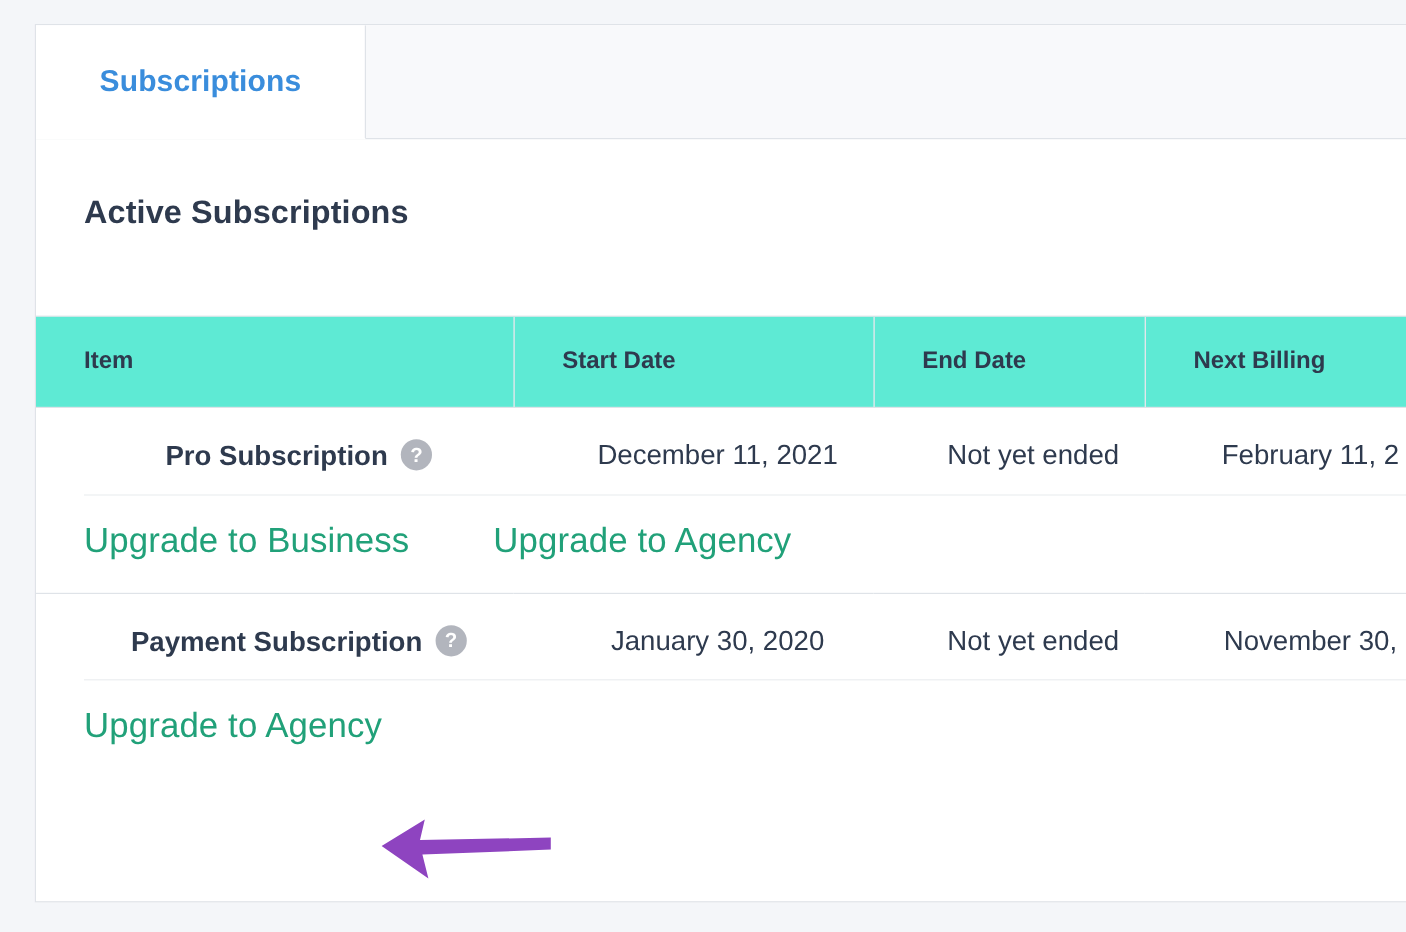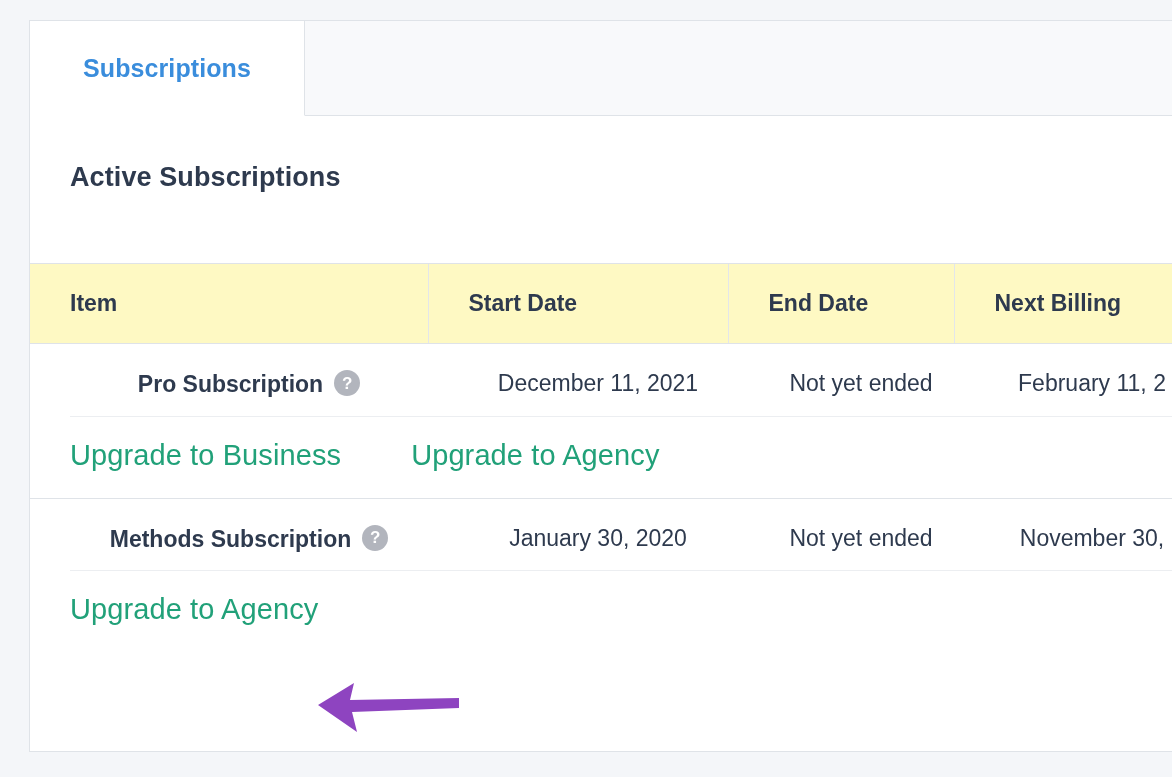--- a/index.html
+++ b/index.html
@@ -92,22 +92,22 @@
     border-collapse: collapse;
     width: 100%;
     table-layout: fixed;
   }
   table.subs col.c-item    { width: 398px; }
   table.subs col.c-start   { width: 300px; }
   table.subs col.c-end     { width: 226px; }
   table.subs col.c-next    { width: 236px; }
 
   thead th {
-    background: #fef9c3;
-    font-size: 23px;
+    background: #5eead4;
+    font-size: 20px;
     font-weight: bold;
     color: #2e3a4e;
     text-align: left;
     padding: 26px 0 26px 40px;
     border-right: 1px solid #e3e6ea;
     border-bottom: 1px solid #dfe3e8;
     box-sizing: border-box;
     white-space: nowrap;
   }
   thead th:last-child { border-right: none; }
@@ -225,21 +225,21 @@
           <td colspan="4">
             <div class="links-wrap">
               <span class="upgrade-link">Upgrade to Business</span>
               <span class="upgrade-link">Upgrade to Agency</span>
             </div>
           </td>
         </tr>
 
         <tr class="sub-row with-links">
           <td class="item-cell row-sep">
-            <span>Methods Subscription</span><span class="help-badge">?</span>
+            <span>Payment Subscription</span><span class="help-badge">?</span>
           </td>
           <td class="row-sep">January 30, 2020</td>
           <td class="row-sep">Not yet ended</td>
           <td class="row-sep">November 30,</td>
         </tr>
         <tr class="upgrade-row">
           <td colspan="4">
             <div class="links-wrap">
               <span class="upgrade-link">Upgrade to Agency</span>
             </div>

